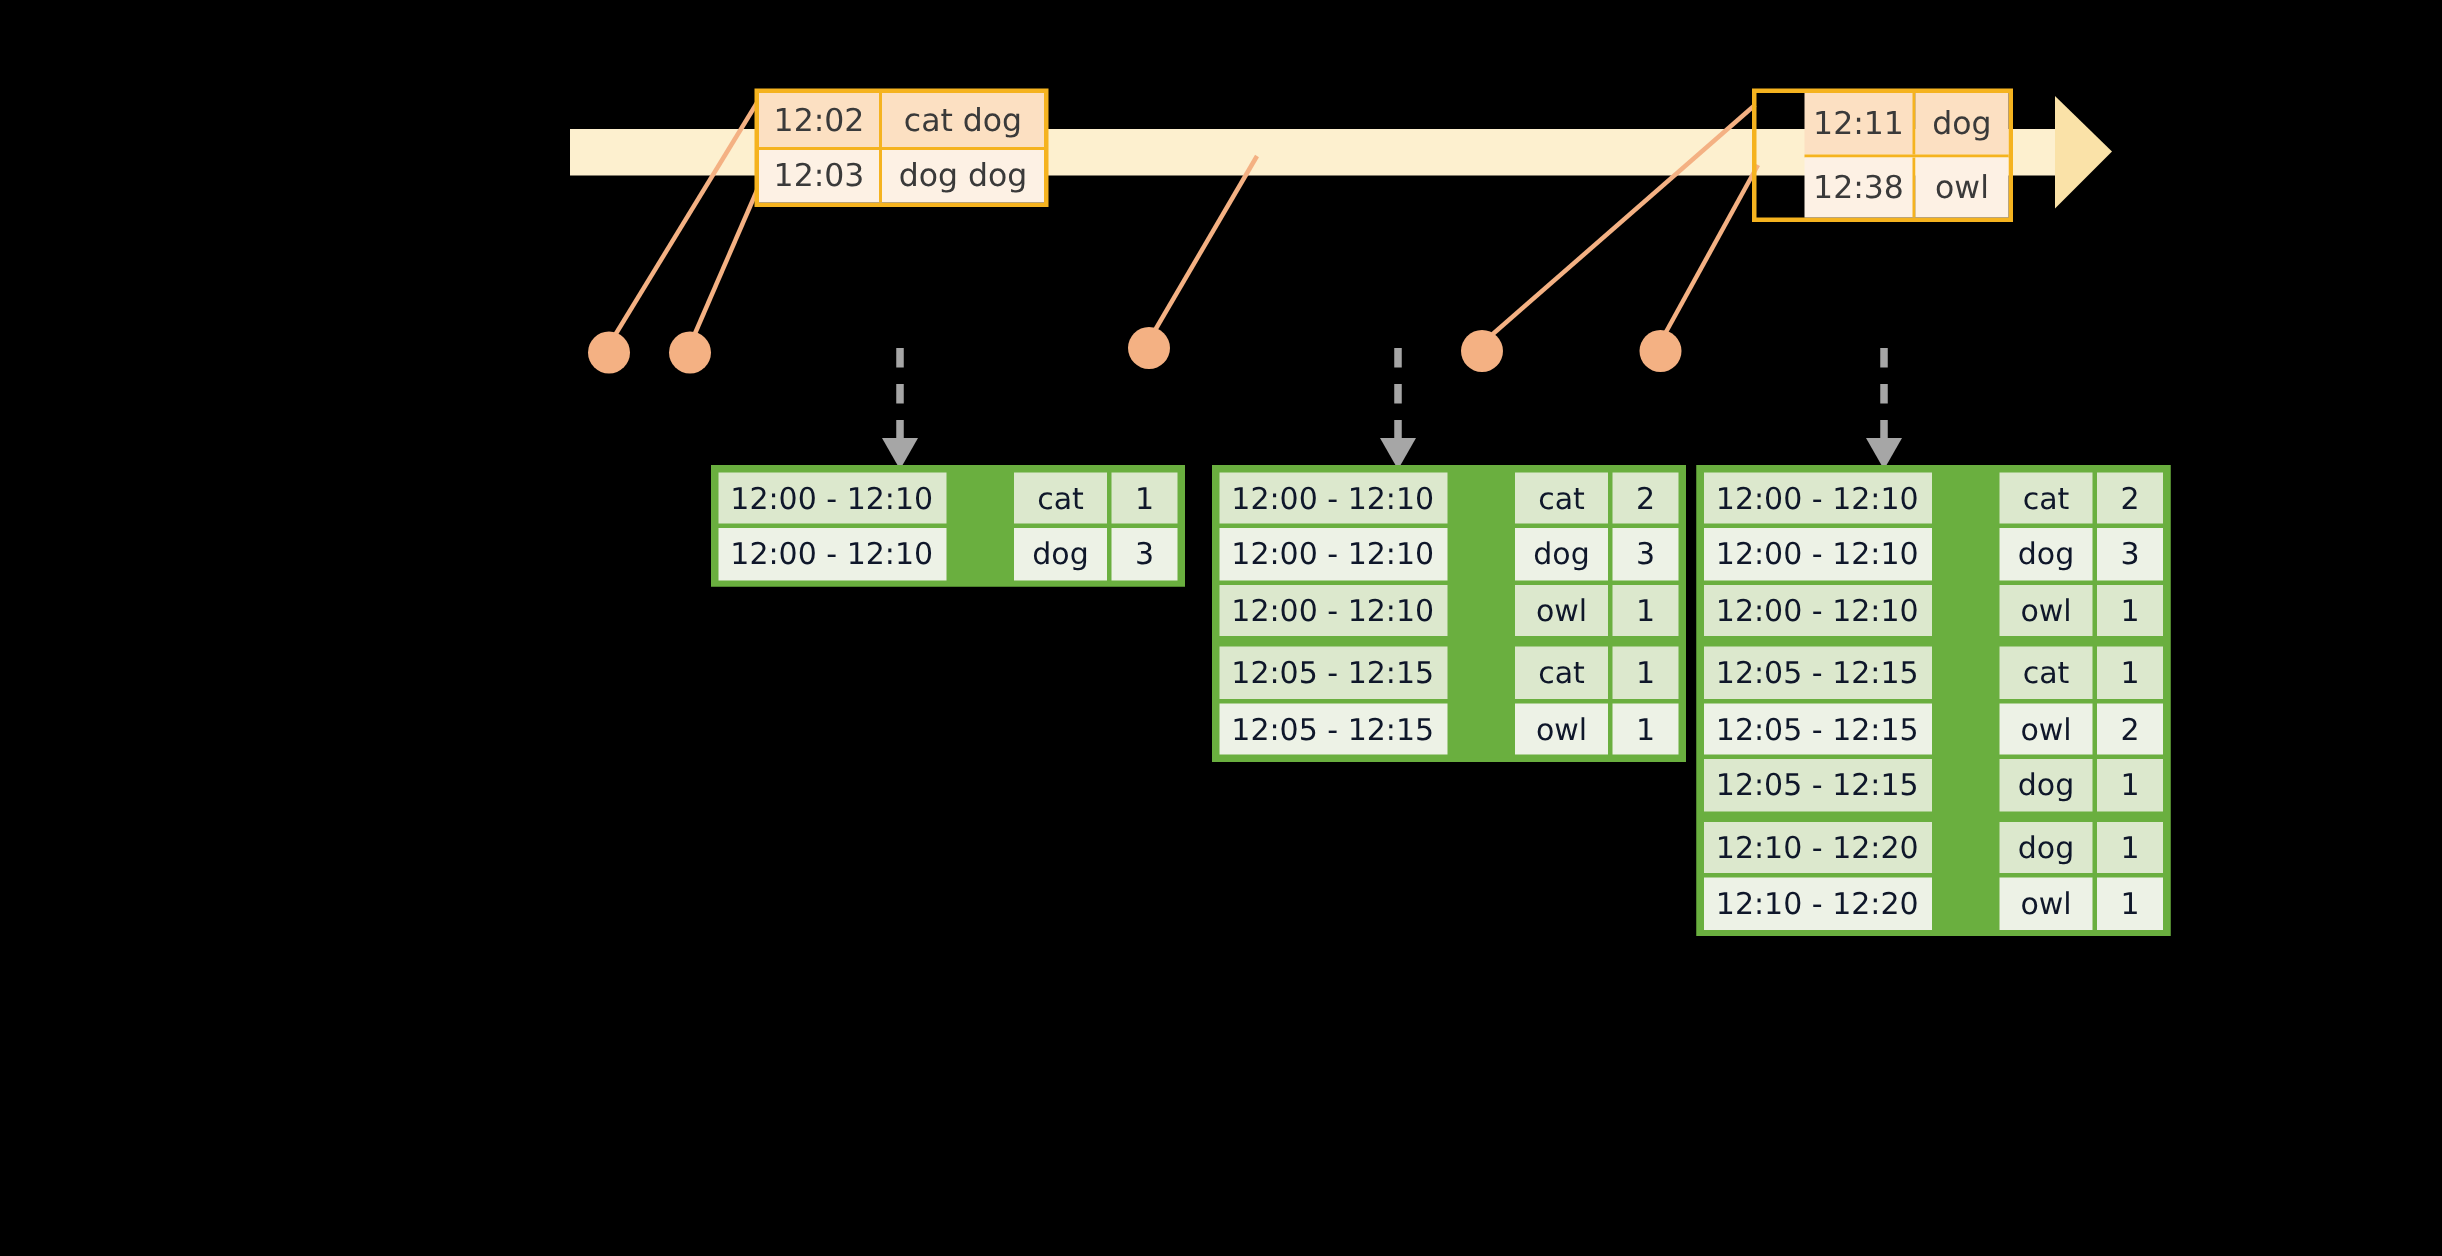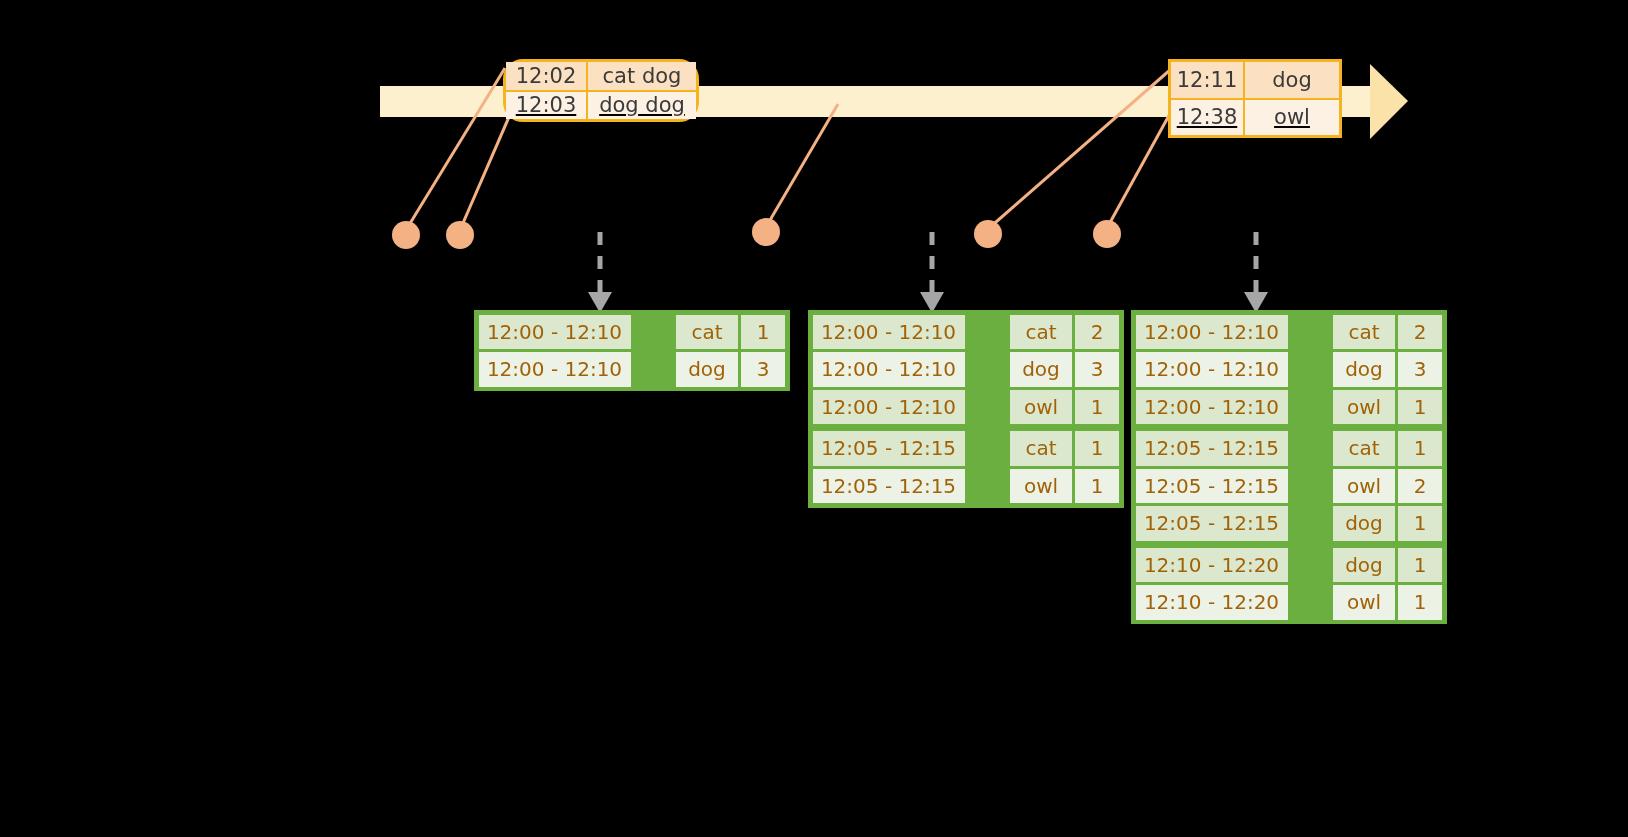--- a/index.html
+++ b/index.html
@@ -9,42 +9,42 @@
   }
   .stage{position:absolute;left:0;top:0;width:1628px;height:837px;}
   svg.layer{position:absolute;left:0;top:0;width:1628px;height:837px;pointer-events:none;}
 
   
   .evt{
     position:absolute;border:3px solid #F5B31F;box-sizing:border-box;
     display:flex;flex-direction:column;z-index:5;
   }
   .evt-row{display:flex;flex:1;}
-  .evt-row + .evt-row{border-top:2px solid #F5B31F;text-decoration:underline;}
+  .evt-row + .evt-row{border-top:2px solid #F5B31F;}
   .evt-time{
     display:flex;align-items:center;justify-content:center;
     border-right:2px solid #F5B31F;box-sizing:border-box;
     font-size:21px;color:#3a3a3a;
   }
   .evt-val{
     display:flex;align-items:center;justify-content:center;flex:1;
     box-sizing:border-box;font-size:21px;color:#3a3a3a;
   }
   .evt-row.shade .evt-time,.evt-row.shade .evt-val{background:#FCE0C2;}
   .evt-row.light .evt-time,.evt-row.light .evt-val{background:#FDF1E4;}
 
   
   .rtable{
     position:absolute;border:3px solid #6AAF3F;box-sizing:border-box;z-index:5;
     display:flex;flex-direction:column;background:#6AAF3F;
   }
   .rrow{display:flex;height:37.5px;}
   .rcell{
     display:flex;align-items:center;justify-content:center;
-    box-sizing:border-box;font-size:20px;color:#a16207;
+    box-sizing:border-box;font-size:20px;color:#0f172a;
     margin:1.5px;
   }
   .rrow.shade .rcell{background:#DCE8CD;}
   .rrow.light .rcell{background:#EDF2E6;}
   .c-win{width:152px;}
   .c-key{width:62px;margin-left:44px;}
   .c-cnt{width:44px;}
   .rgroup-sep{height:4px;background:#6AAF3F;}
 </style>
 </head>
@@ -78,33 +78,33 @@
       <line x1="932" y1="232" x2="932" y2="292"></line>
       <line x1="1256" y1="232" x2="1256" y2="292"></line>
     </g>
     <g fill="#A6A6A6">
       <polygon points="588,292 612,292 600,313"></polygon>
       <polygon points="920,292 944,292 932,313"></polygon>
       <polygon points="1244,292 1268,292 1256,313"></polygon>
     </g>
   </svg>
 
-  <div class="evt" style="left:503px;top:59px;width:196px;height:63px;border-radius:20px;">
+  <div class="evt" style="left:503px;top:59px;width:196px;height:79px;">
     <div class="evt-row shade">
       <div class="evt-time" style="width:82px">12:02</div>
       <div class="evt-val">cat dog</div>
     </div>
     <div class="evt-row light">
       <div class="evt-time" style="width:82px">12:03</div>
       <div class="evt-val">dog dog</div>
     </div>
   </div>
 
 
-  <div class="evt" style="left:1168px;top:59px;width:174px;height:79px;">
+  <div class="evt" style="left:1168px;top:59px;width:174px;height:89px;padding-left:32px;">
     <div class="evt-row shade">
       <div class="evt-time" style="width:74px">12:11</div>
       <div class="evt-val">dog</div>
     </div>
     <div class="evt-row light">
       <div class="evt-time" style="width:74px">12:38</div>
       <div class="evt-val">owl</div>
     </div>
   </div>
 

